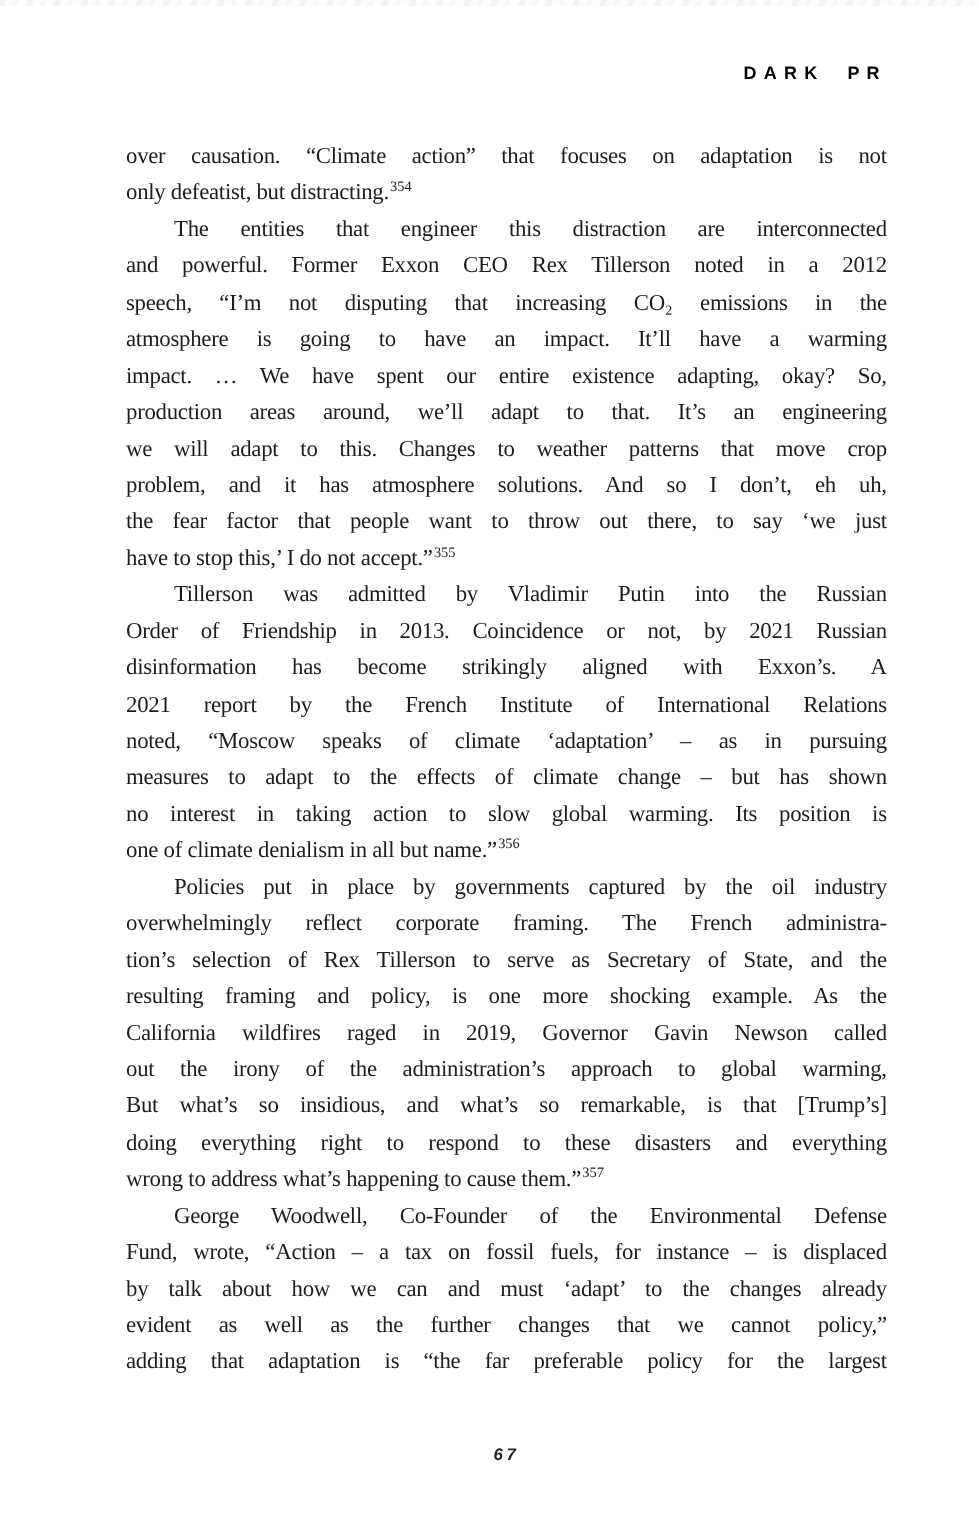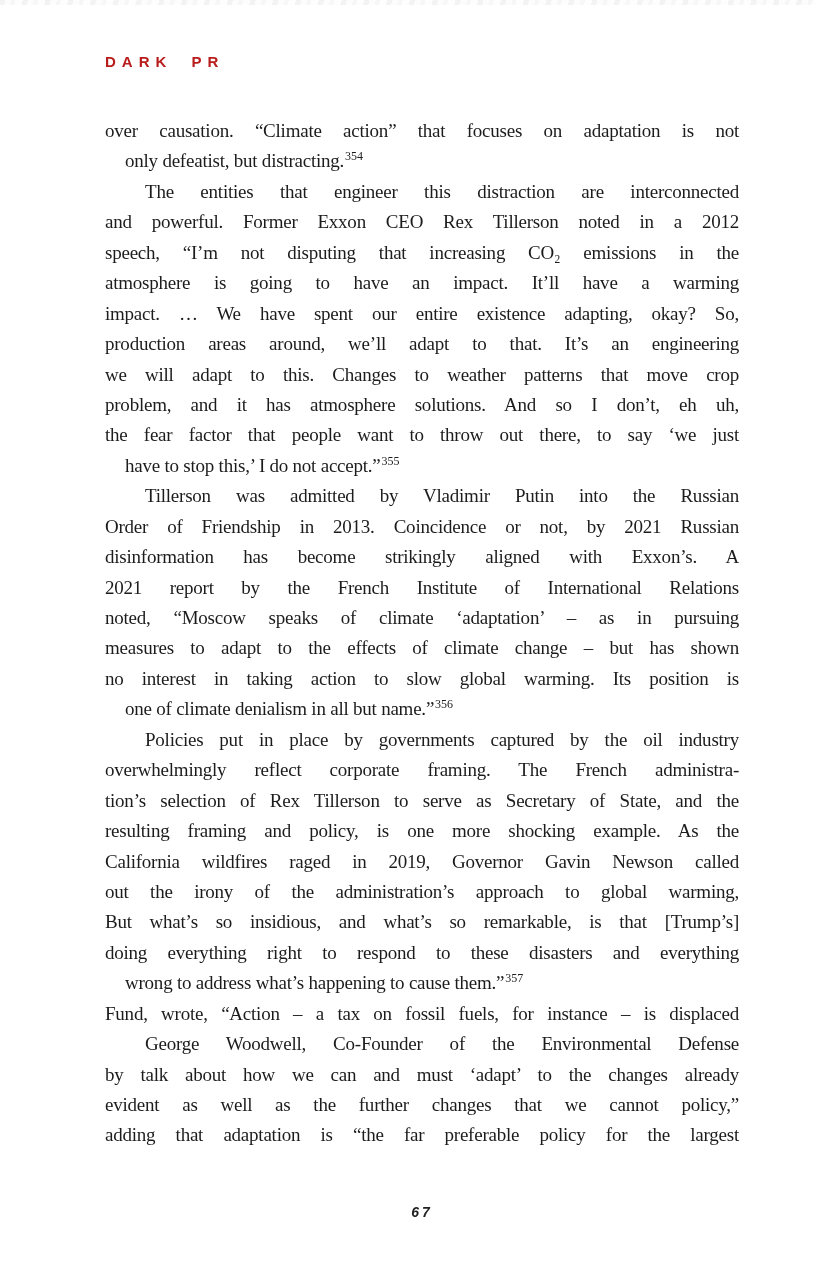--- a/index.html
+++ b/index.html
@@ -32,47 +32,46 @@
       rgba(60,60,60,0.08) 11px, rgba(60,60,60,0.08) 15px,
       rgba(0,0,0,0.01) 15px, rgba(0,0,0,0.01) 22px
     );
     opacity: 0.55;
   }
   .running-head {
     position: absolute;
     top: 53px;
     left: 105px;
     width: 634px;
-    text-align: left;
+    text-align: right;
     font-family: "Liberation Sans", "DejaVu Sans", sans-serif;
     font-size: 15px;
     font-weight: 700;
     letter-spacing: 6px;
     word-spacing: 9px;
-    color: #b91c1c;
+    color: #000000;
   }
   .textblock {
     position: absolute;
     top: 116px;
     left: 105px;
     width: 634px;
     font-size: 19px;
     line-height: 30.45px;
     letter-spacing: -0.012em;
   }
   .line {
     text-align: justify;
     text-align-last: justify;
     white-space: normal;
     height: 30.45px;
     overflow: visible;
   }
   .line.plast {
     text-align-last: left;
-    margin-left: 20px;
   }
   .line.indent {
     text-indent: 40px;
   }
   sup {
     font-size: 12px;
     line-height: 0;
     vertical-align: baseline;
     position: relative;
     top: -7px;
@@ -122,20 +121,20 @@
       <div class="line plast">one of climate denialism in all but name.”<sup>356</sup></div>
       <div class="line indent">Policies put in place by governments captured by the oil industry</div>
       <div class="line">overwhelmingly reflect corporate framing. The French administra-</div>
       <div class="line">tion’s selection of Rex Tillerson to serve as Secretary of State, and the</div>
       <div class="line">resulting framing and policy, is one more shocking example. As the</div>
       <div class="line">California wildfires raged in 2019, Governor Gavin Newson called</div>
       <div class="line">out the irony of the administration’s approach to global warming,</div>
       <div class="line">But what’s so insidious, and what’s so remarkable, is that [Trump’s]</div>
       <div class="line">doing everything right to respond to these disasters and everything</div>
       <div class="line plast">wrong to address what’s happening to cause them.”<sup>357</sup></div>
+      <div class="line indent">George Woodwell, Co-Founder of the Environmental Defense</div>
       <div class="line">Fund, wrote, “Action – a tax on fossil fuels, for instance – is displaced</div>
-      <div class="line indent">George Woodwell, Co-Founder of the Environmental Defense</div>
       <div class="line">by talk about how we can and must ‘adapt’ to the changes already</div>
       <div class="line">evident as well as the further changes that we cannot policy,”</div>
       <div class="line">adding that adaptation is “the far preferable policy for the largest</div>
     </div>
   <div class="page-number">67</div>
 </div>
 
 </body></html>

